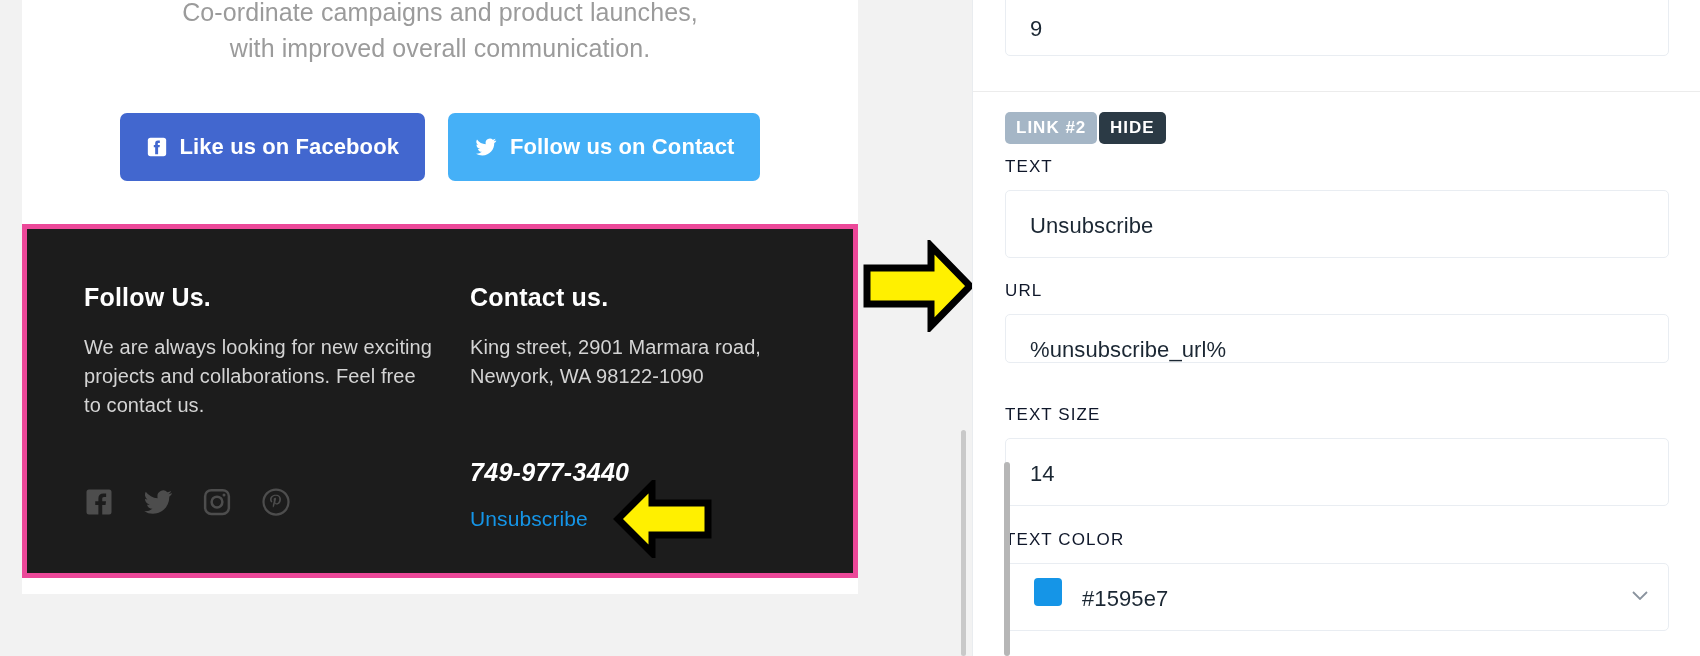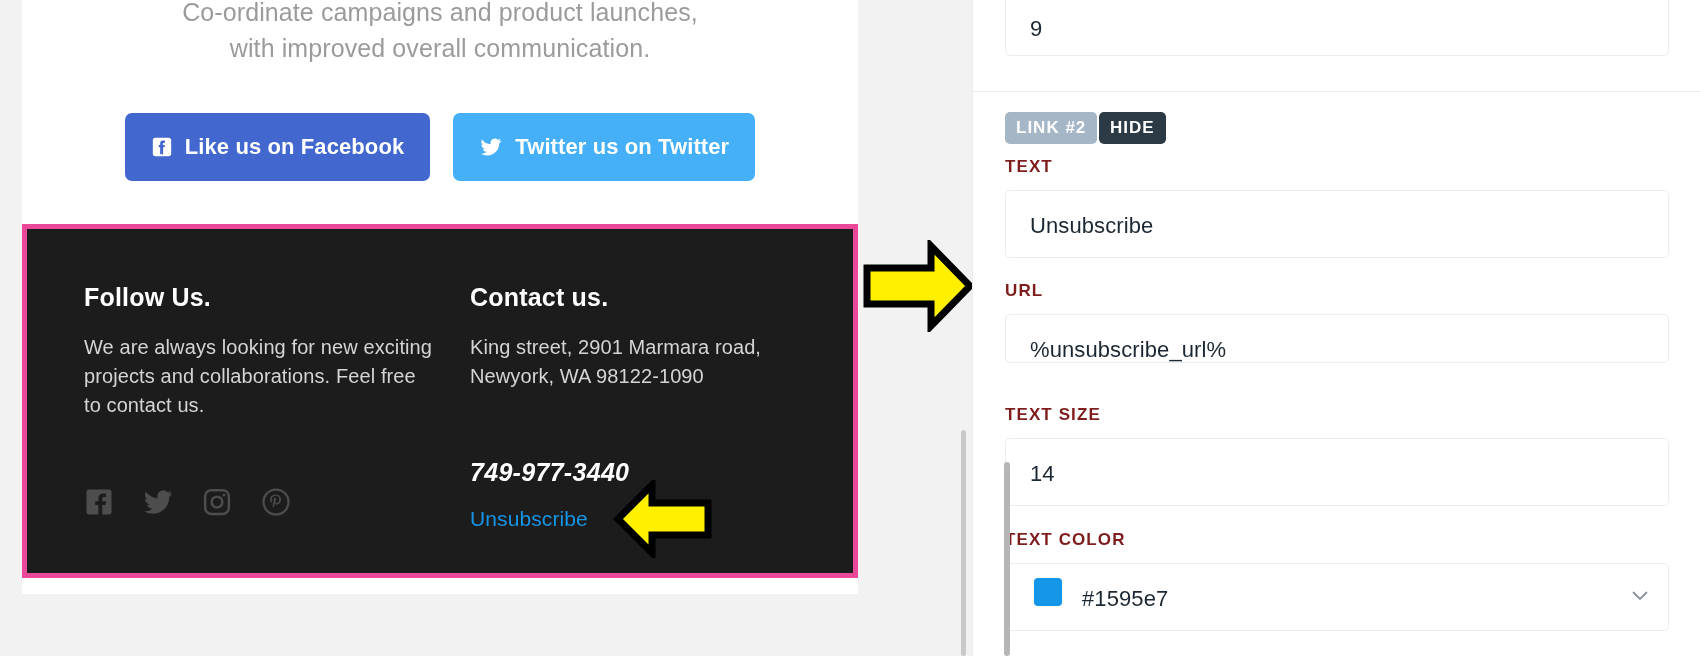--- a/index.html
+++ b/index.html
@@ -99,22 +99,22 @@
 
   .field-box {
     position: absolute; background: #fff;
     border: 1px solid #e9edf2; border-radius: 5px;
   }
   .field-val {
     position: absolute; font-size: 22px; color: #1b2733;
     letter-spacing: 0.1px;
   }
   .field-label {
-    position: absolute; font-size: 17px; font-weight: bold;
-    color: #7f1d1d; letter-spacing: 1.1px; text-align: center;
+    position: absolute; font-size: 17px; font-weight: normal;
+    color: #0f172a; letter-spacing: 1.1px; text-align: center;
   }
   .divider {
     position: absolute; left: 0px; top: 91px; width: 728px; height: 1px;
     background: #ececec;
   }
   .badge {
     position: absolute; display: inline-flex; align-items: center;
     justify-content: center; border-radius: 5px;
     font-size: 17px; font-weight: bold; letter-spacing: 1px;
     color: #ffffff; height: 29px; padding: 16px 11px; cursor: pointer;
@@ -152,21 +152,21 @@
                 </svg>
             </span>
             <span>Like us on Facebook</span>
           </button>
           <button class="social-btn tw-btn">
             <span>
               <svg width="24" height="22" viewBox="0 0 24 24">
                   <path d="M23 4.9c-.8.4-1.7.6-2.6.8 1-.6 1.7-1.5 2-2.6-.9.5-1.9.9-2.9 1.1A4.6 4.6 0 0 0 11.6 8c0 .4 0 .7.1 1A13 13 0 0 1 2.2 3.8a4.6 4.6 0 0 0 1.4 6.1c-.7 0-1.4-.2-2-.5v.1c0 2.2 1.6 4 3.7 4.5-.4.1-.8.2-1.2.2-.3 0-.6 0-.9-.1a4.6 4.6 0 0 0 4.3 3.2A9.2 9.2 0 0 1 1 19.3a13 13 0 0 0 7 2c8.4 0 13-7 13-13v-.6c.9-.6 1.6-1.4 2.2-2.3z" fill="#fff"></path>
                 </svg>
             </span>
-            <span>Twitter us on Twitter</span>
+            <span>Follow us on Contact</span>
           </button>
         </div>
       </div>
     </div>
 
     <div class="footer-wrap">
       <div class="footer-dark">
 
         <div class="col-follow">
           <div class="foot-h">Follow Us.</div>

